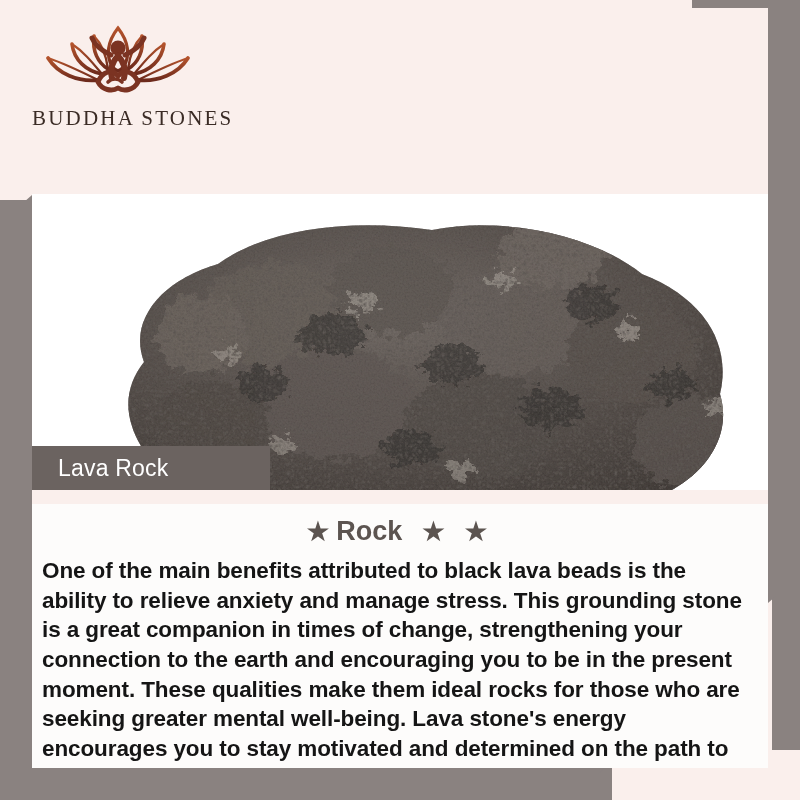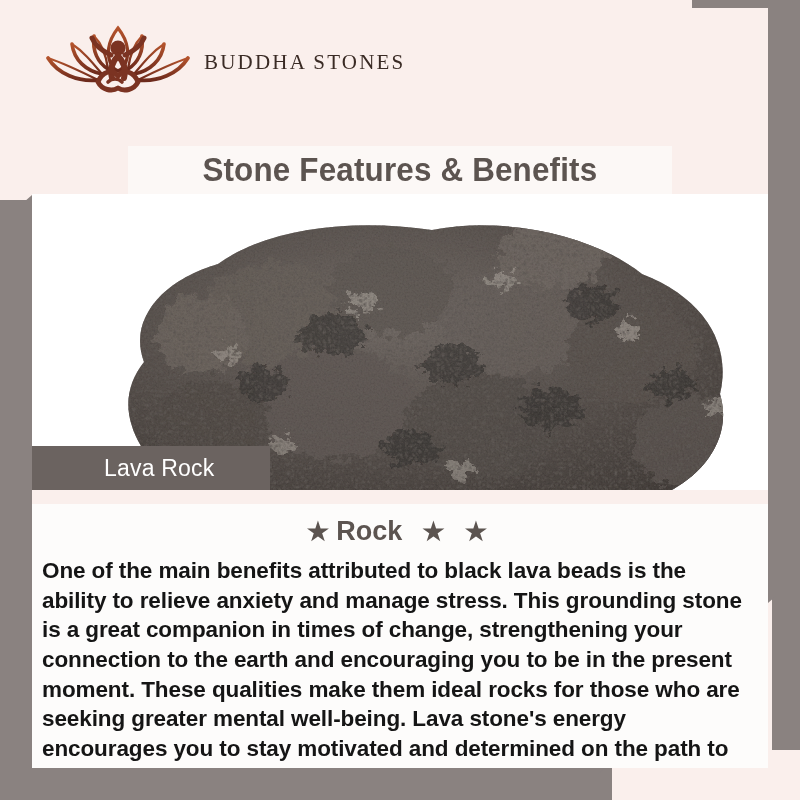--- a/index.html
+++ b/index.html
@@ -86,22 +86,22 @@
   
   #header {
     position:relative;
     height:186px;
     background:#faefec;
   }
   #logo-wrap {
     position:absolute;
     left:0; right:0; top:10px;
     display:flex;
-    flex-direction:row;
-    align-items:center;
+    flex-direction:column;
+    align-items:flex-start;
   }
   #logo-mark { width:172px; height:84px; display:block; }
   #logo-text {
     margin-top:4px;
     font-family:"Liberation Serif", serif;
     font-size:21px;
     letter-spacing:2.2px;
     color:#3a2b25;
     font-weight:400;
   }
@@ -135,21 +135,21 @@
   #rock-svg { position:absolute; left:0; top:0; width:100%; height:100%; }
 
   
   #label-bar {
     position:absolute;
     left:0; bottom:0;
     width:238px; height:44px;
     background:#6b6360;
     display:flex;
     align-items:center;
-    padding-left:72px;
+    padding-left:26px;
   }
   #label-text {
     color:#ffffff;
     font-size:23px;
     font-weight:400;
     letter-spacing:0.2px;
   }
 
   
   #divider {
@@ -251,23 +251,20 @@
           <path d="M86 38 C80 44 78 52 80 60" stroke-width="6"></path>
           <path d="M86 38 C92 44 94 52 92 60" stroke-width="6"></path>
 
           <path d="M66 64 C70 54 80 50 86 58 C92 50 102 54 106 64 C102 72 92 74 86 70 C80 74 70 72 66 64 Z" stroke-width="5"></path>
           <path d="M76 64 C80 60 86 60 90 64" stroke-width="3.6"></path>
         </g>
       </svg>
       <div id="logo-text">BUDDHA STONES</div>
     </div>
 
-    <div id="title-band">
-      <div id="title-text">Stone Features &amp; Benefits</div>
-    </div>
   </div>
 
   <div id="photo">
     <svg id="rock-svg" viewBox="0 0 736 296" preserveAspectRatio="xMidYMid slice">
       <defs>
         <radialGradient id="rockg" cx="45%" cy="38%" r="72%">
           <stop offset="0%" stop-color="#6b6460"></stop>
           <stop offset="45%" stop-color="#4a4340"></stop>
           <stop offset="100%" stop-color="#241f1d"></stop>
         </radialGradient>

